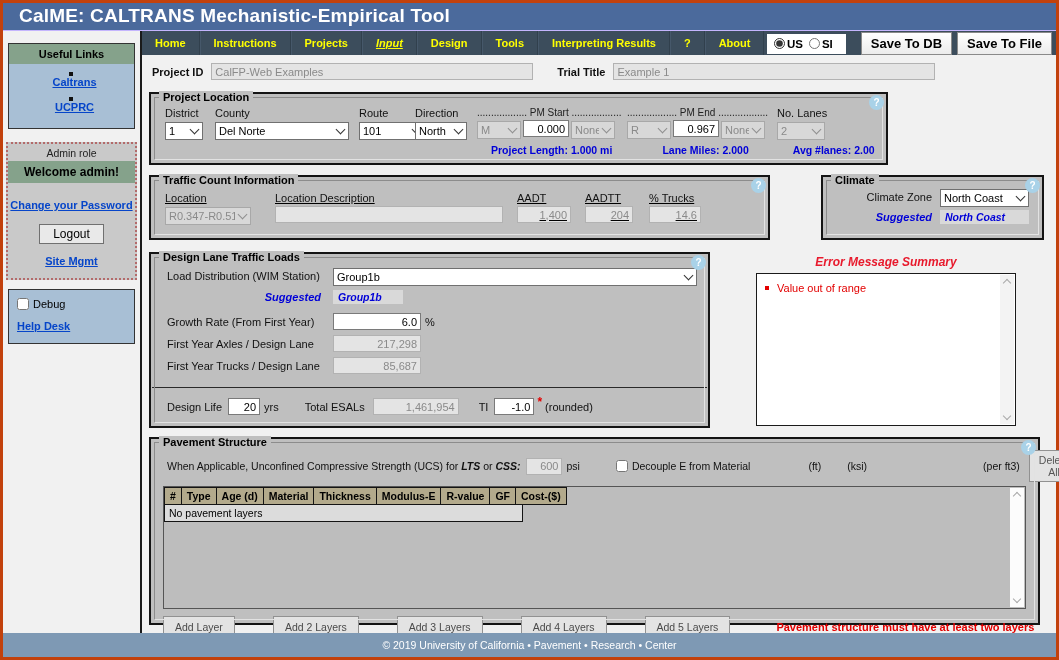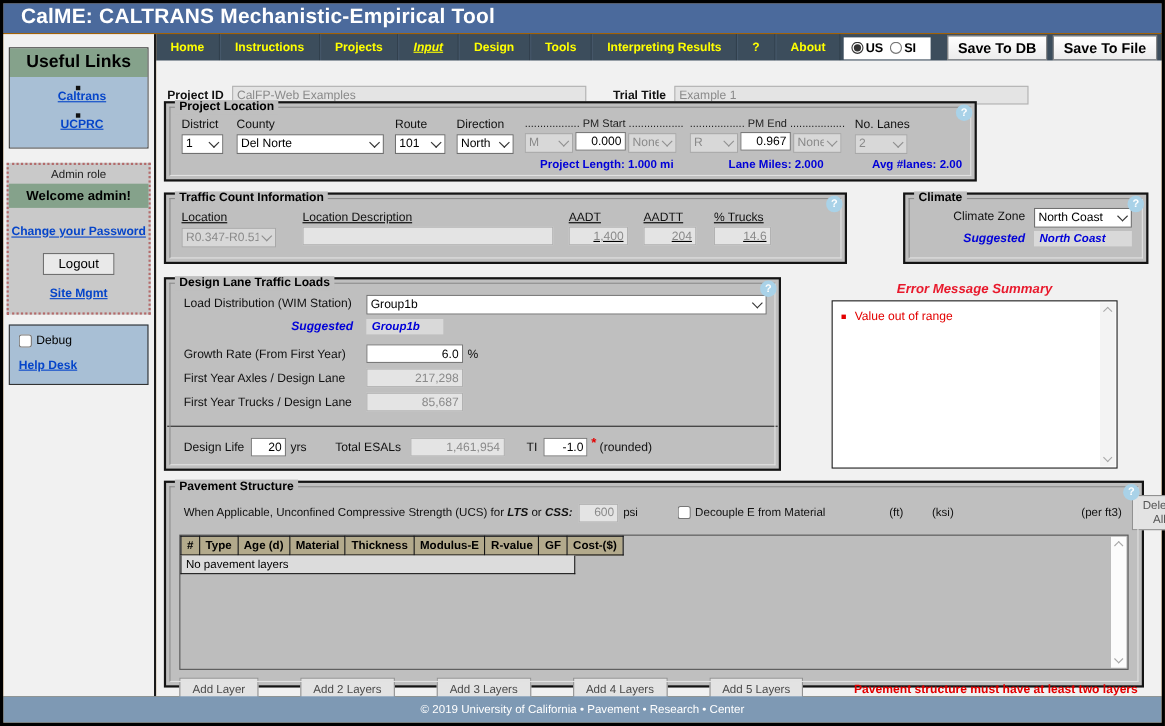--- a/index.html
+++ b/index.html
@@ -1,17 +1,17 @@
 <!DOCTYPE html>
 <html><head>
 <meta charset="utf-8">
 <style>
   * { margin:0; padding:0; box-sizing:border-box; }
   html,body { width:1059px; height:660px; overflow:hidden; font-family:"Liberation Sans",sans-serif; }
-  .screen { position:absolute; inset:0; width:1059px; height:660px; background:#a16207; border:3px solid #000000; }
+  .screen { position:absolute; inset:0; width:1059px; height:660px; background:#c4b5fd; border:3px solid #c2410c; }
 
   
   .titlebar { position:absolute; top:0; left:0; right:0; height:27px; background:#4b6a9c;
               color:#fff; font-weight:bold; font-size:19px; line-height:26px; padding-left:16px; letter-spacing:.2px; }
   .navbar { position:absolute; top:28px; left:139px; right:0; height:25px; background:#3c4d5c;
             display:flex; align-items:center; }
   .nav-item { color:#ffff00; font-weight:bold; font-size:11px; padding:0 13px; height:25px; line-height:25px;
               border-right:1px solid #31404d; border-left:1px solid #46586a; cursor:default; white-space:nowrap; }
   .nav-item:first-child { border-left:none; }
   .nav-item.active { font-style:italic; text-decoration:underline; }
@@ -19,21 +19,21 @@
   .units-box { background:#fff; height:20px; display:flex; align-items:center; padding:0 7px; margin-right:10px; }
   .units-box label { display:flex; align-items:center; font-weight:bold; font-size:11.5px; margin-right:6px; }
   .units-box input { width:11px; height:11px; margin-right:2px; accent-color:#333; }
   .save-btn { background:linear-gradient(#ffffff,#ececec); border:1px solid #8a8a8a; font-family:"Liberation Sans",sans-serif;
               font-weight:bold; font-size:13px; color:#000; height:23px; padding:0 9px; margin-left:5px; white-space:nowrap; }
 
   
   .sidebar { position:absolute; top:28px; left:0; width:139px; bottom:24px; background:#f1f1f1; border-right:2px solid #1a1a1a; }
   .side-box { margin:0 5px; border:1px solid #333; }
   .box-useful { margin-top:12px; }
-  .box-head { background:#85a28b; font-weight:bold; font-size:16px; text-align:center; padding:4px 0; }
+  .box-head { background:#85a28b; font-weight:bold; font-size:11px; text-align:center; padding:4px 0; }
   .box-links { background:#a8bfd5; padding:8px 4px 6px 10px; }
   .link-row { display:flex; align-items:center; margin-bottom:9px;flex-direction:column; }
   .sq-bullet { width:4px; height:4px; background:#111; margin-right:8px; flex:0 0 auto; }
   a.lnk { color:#0645c9; text-decoration:underline; font-size:11px; font-weight:600; cursor:pointer; }
   .box-admin { margin:13px 3px 0 3px; border:2px dotted #b36a6a; background:#c9c9c9; text-align:center; padding-bottom:9px; }
   .admin-role { font-size:10.5px; padding:3px 0 2px 0; color:#222; }
   .admin-welcome { background:#85a28b; font-weight:bold; font-size:12px; padding:4px 0; }
   .admin-pwd { display:inline-block; margin-top:16px; }
   .logout-btn { display:inline-block; margin-top:11px; background:#e9e9e9; border:1px solid #707070; font-size:12px;
                 font-family:"Liberation Sans",sans-serif; padding:2px 13px; color:#000; }
@@ -66,21 +66,21 @@
 
   .section { position:absolute; background:#bfbfbf; border:2px solid #141414; }
   .section::before { content:""; position:absolute; inset:3px; border:1px solid #8c8c8c;
                      border-right-color:#e2e2e2; border-bottom-color:#e2e2e2; pointer-events:none; }
   .sec-title { position:absolute; top:-3px; left:8px; background:#bfbfbf; padding:0 4px; font-weight:bold;
                font-size:11px; line-height:13px; z-index:2; white-space:nowrap; }
   .help { position:absolute; top:1px; right:2px; width:15px; height:15px; border-radius:50%; background:#a9d2e8;
           color:#fff; font-weight:bold; font-size:10px; line-height:15px; text-align:center; z-index:3; }
 
   
-  .idrow { position:absolute; top:23px; left:10px; display:flex; align-items:center; }
+  .idrow { position:absolute; top:8px; left:10px; display:flex; align-items:center; }
   .idrow .tb { width:322px; }
   .idrow .sp { width:24px; }
   .idrow .lbl { margin-right:8px; }
 
   
   #sec-location { left:7px; top:37px; width:739px; height:73px; }
   .loc-grid { display:flex; padding:13px 0 0 14px; }
   .fld { display:flex; flex-direction:column; margin-right:10px; }
   .fld .lbl { margin-bottom:2px; }
   .fld.center .lbl { text-align:center; }
@@ -232,21 +232,21 @@
           </span>
         </div>
         <div class="fld" style="width:134px">
           <span class="lbl">County</span>
           <span class="sel" style="width:134px">
             <select><option>Del Norte</option></select>
           </span>
         </div>
         <div class="fld" style="width:46px">
           <span class="lbl">Route</span>
-          <span class="sel" style="width:46px">
+          <span class="sel" style="width:66px">
             <select><option>101</option></select>
           </span>
         </div>
         <div class="fld" style="width:52px">
           <span class="lbl">Direction</span>
           <span class="sel" style="width:52px">
             <select><option>North</option></select>
           </span>
         </div>
         <div class="fld center" style="width:140px">

